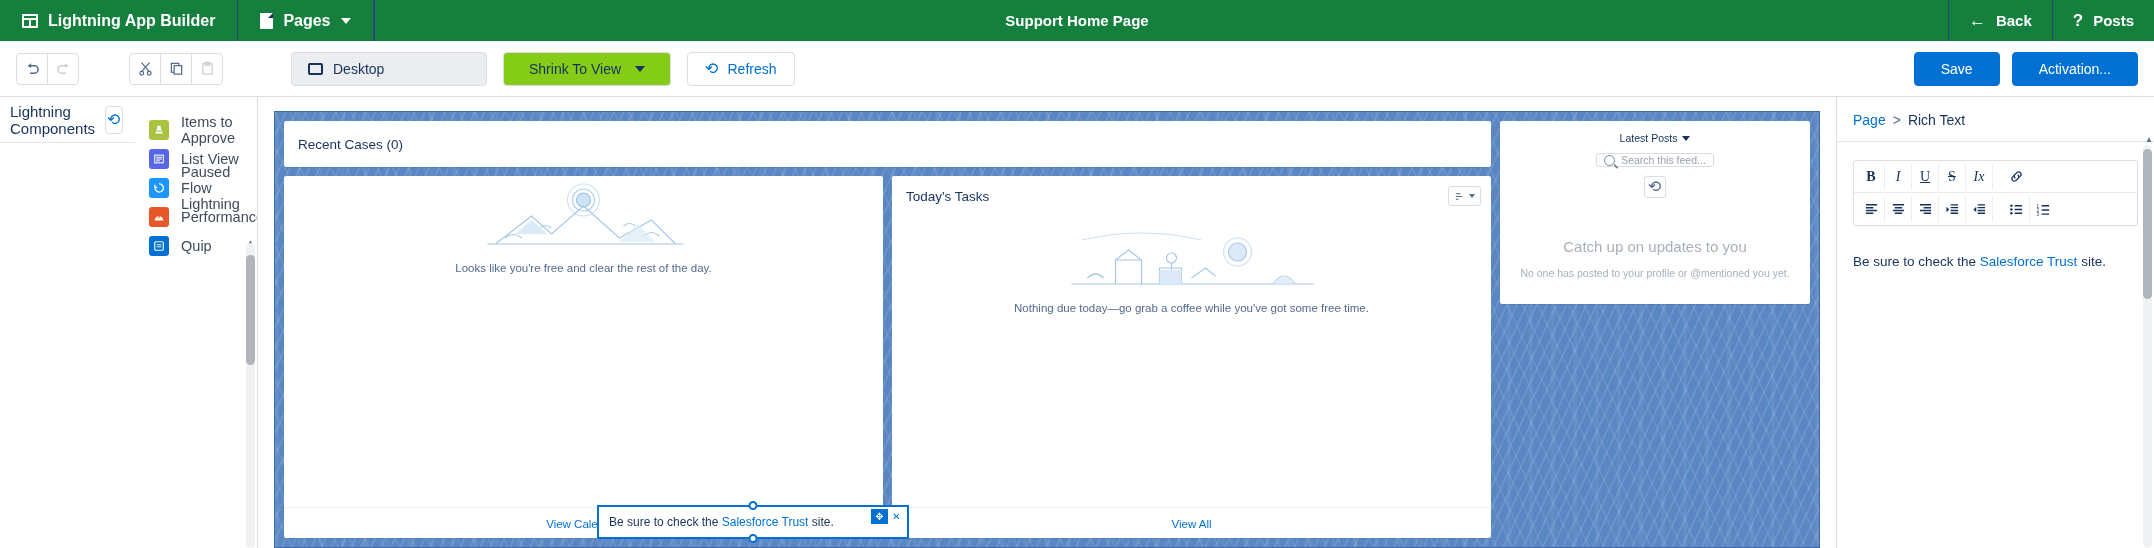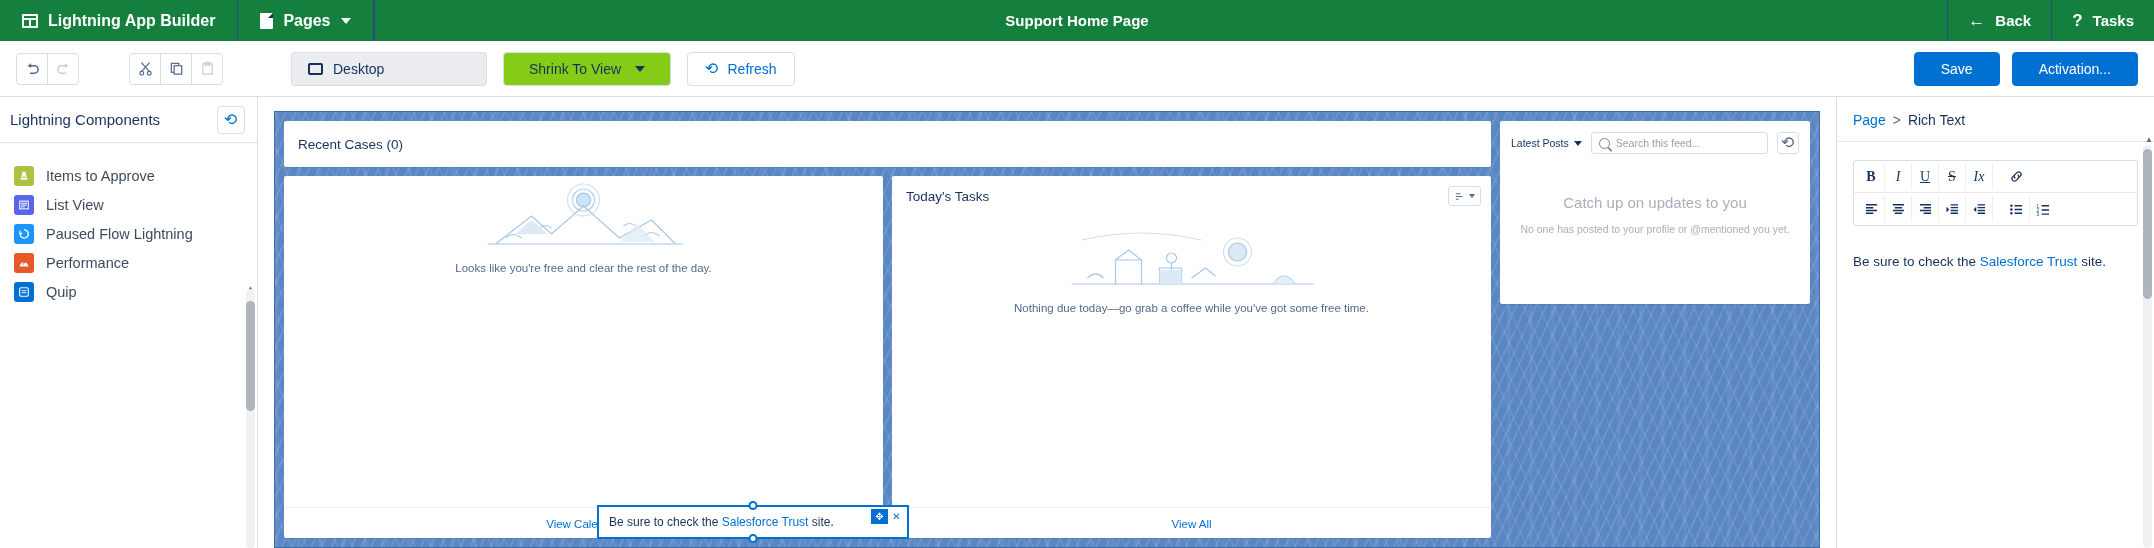--- a/index.html
+++ b/index.html
@@ -102,21 +102,21 @@
     color: #fff; font-size: 14px; padding: 0 26px; cursor: pointer;
     display: flex; align-items: center; justify-content: center; font-family: inherit;
   }
 
   
   .body { flex: 1 1 auto; display: flex; min-height: 0; }
 
   
   .sidebar {
     width: 258px; flex: 0 0 258px; background: #fff; border-right: 1px solid #d8dde6;
-    display: flex; flex-direction: column; min-height: 0; position: relative;
+    display: flex; flex-direction: row; min-height: 0; position: relative;
   }
   .sb-head {
     height: 46px; flex: 0 0 46px; display: flex; align-items: center; justify-content: space-between;
     padding: 0 12px 0 10px; border-bottom: 1px solid #e0e5ee;
   }
   .sb-title { font-size: 15px; color: #16325c; }
   .sb-refresh {
     width: 28px; height: 28px; border: 1px solid #d8dde6; border-radius: 4px; background: #fff;
     display: flex; align-items: center; justify-content: center; color: #0070d2; font-size: 15px; cursor: pointer;
   }
@@ -189,21 +189,21 @@
     text-align: center; font-size: 11.5px; color: #0070d2; padding: 10px 0 8px 0;
     border-top: 1px solid #edeff3; margin-top: auto; cursor: pointer;
   }
   .card-head-row { display: flex; align-items: center; justify-content: space-between; padding-right: 10px; }
   .mini-btn {
     border: 1px solid #d8dde6; border-radius: 3px; height: 20px; display: flex; align-items: center;
     gap: 4px; padding: 0 5px; color: #54698d; font-size: 9px; background: #fff; cursor: pointer;
   }
 
   
-  .feed-head { display: flex; align-items: center; gap: 9px; padding: 11px 11px 0 11px; }
+  .feed-head { display: flex; align-items: center; gap: 9px; padding: 11px 11px 0 11px; flex-direction: column; }
   .feed-sel { font-size: 10.5px; color: #16325c; display: flex; align-items: center; gap: 5px; white-space: nowrap; cursor: pointer; }
   .feed-sel .caret-down { border-left-width: 4px; border-right-width: 4px; border-top-width: 5px; border-top-color: #16325c; }
   .feed-search {
     flex: 1; height: 22px; border: 1px solid #d8dde6; border-radius: 3px;
     display: flex; align-items: center; gap: 6px; padding: 0 7px; font-size: 10.5px; color: #9a9fa8;
   }
   .feed-refresh {
     width: 22px; height: 22px; border: 1px solid #d8dde6; border-radius: 3px;
     display: flex; align-items: center; justify-content: center; color: #54698d; font-size: 11px; cursor: pointer;
   }
@@ -300,21 +300,21 @@
 
     <div class="tb-title">Support Home Page</div>
 
     <div class="tb-right">
       <div class="tb-item">
         <span class="ico arrow-left">←</span>
         <span>Back</span>
       </div>
       <div class="tb-item">
         <span class="ico qmark">?</span>
-        <span>Tasks</span>
+        <span>Posts</span>
       </div>
     </div>
   </div>
 
   <div class="toolbar">
     <div class="btn-group">
       <div class="icon-btn">
         <svg width="15" height="15" viewBox="0 0 16 16">
             <path d="M4 5h6a4 4 0 0 1 0 8H6" fill="none" stroke="#54698d" stroke-width="1.6" stroke-linecap="round"></path>
             <path d="M6.5 2.5L3.2 5 6.5 7.5z" fill="#54698d"></path>

